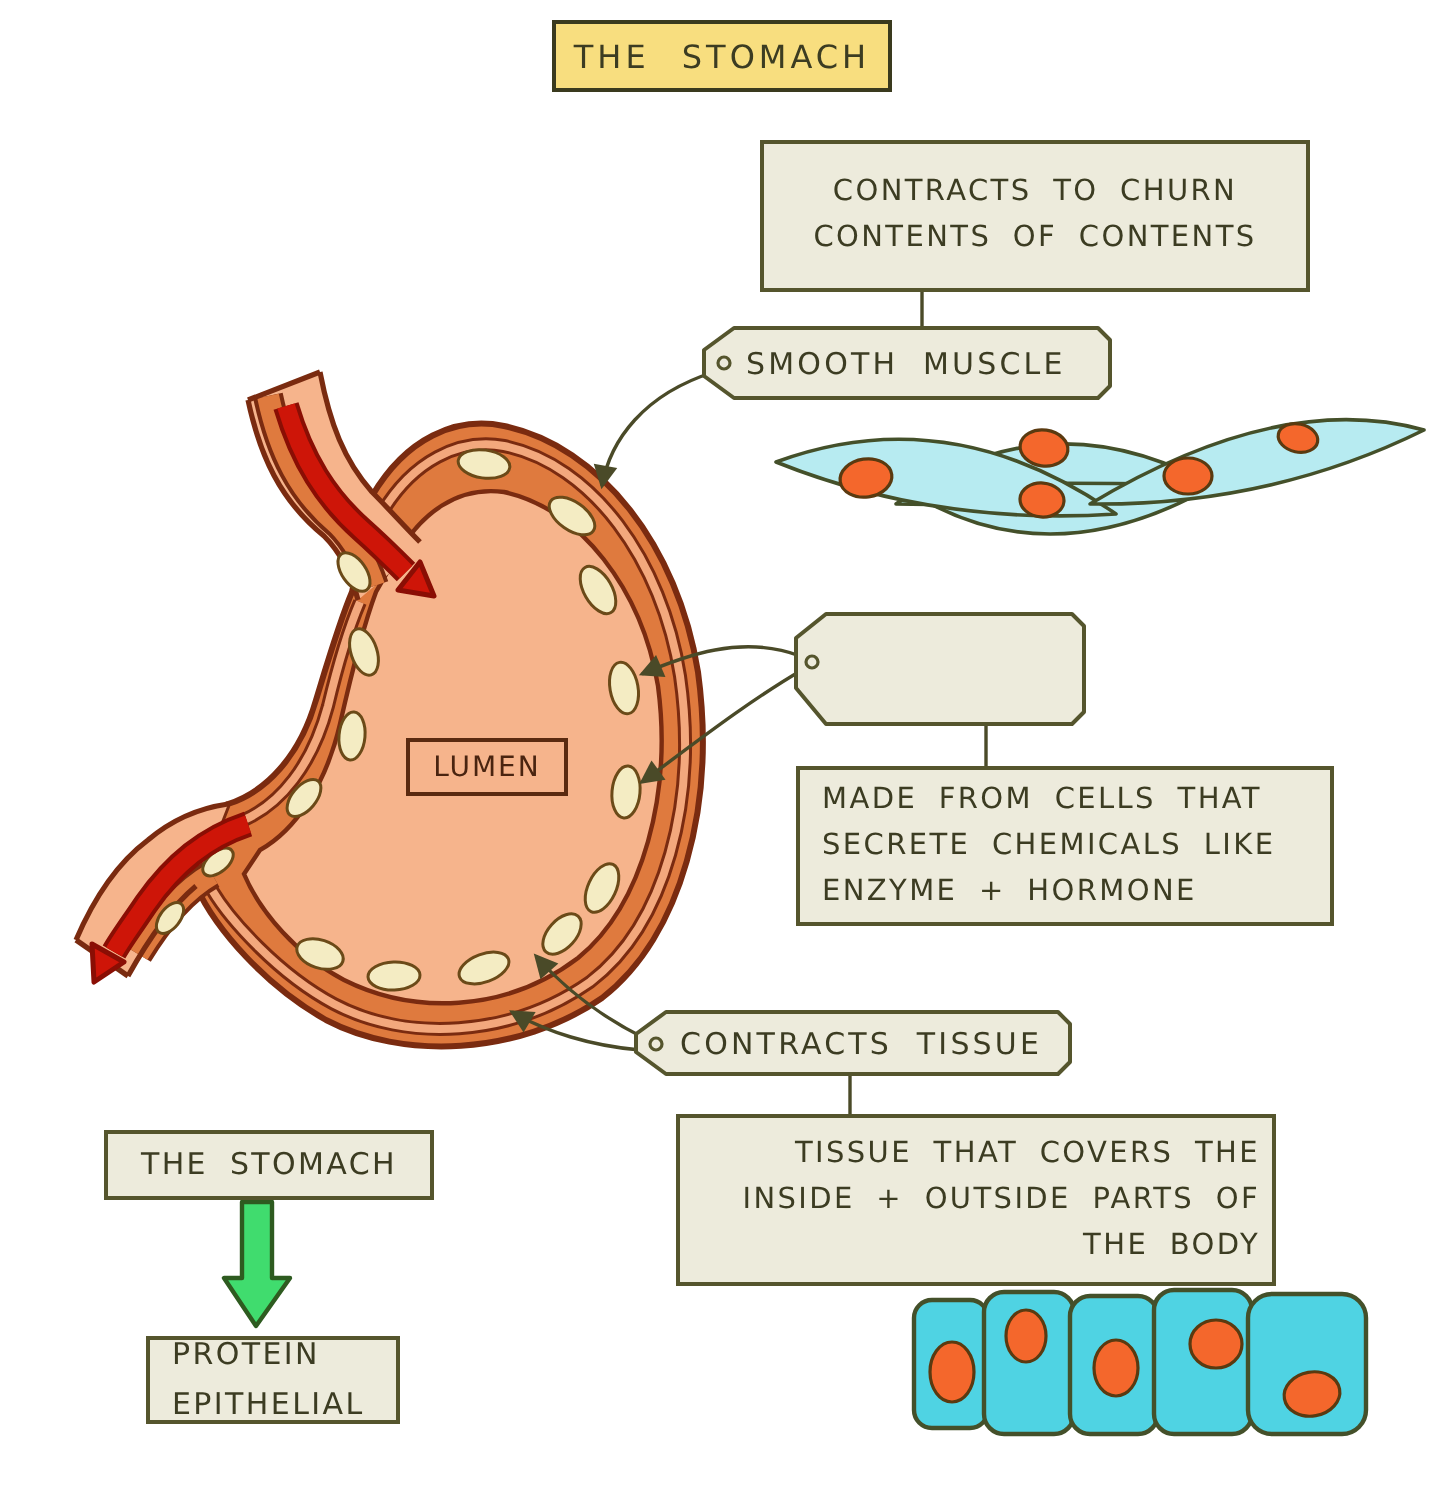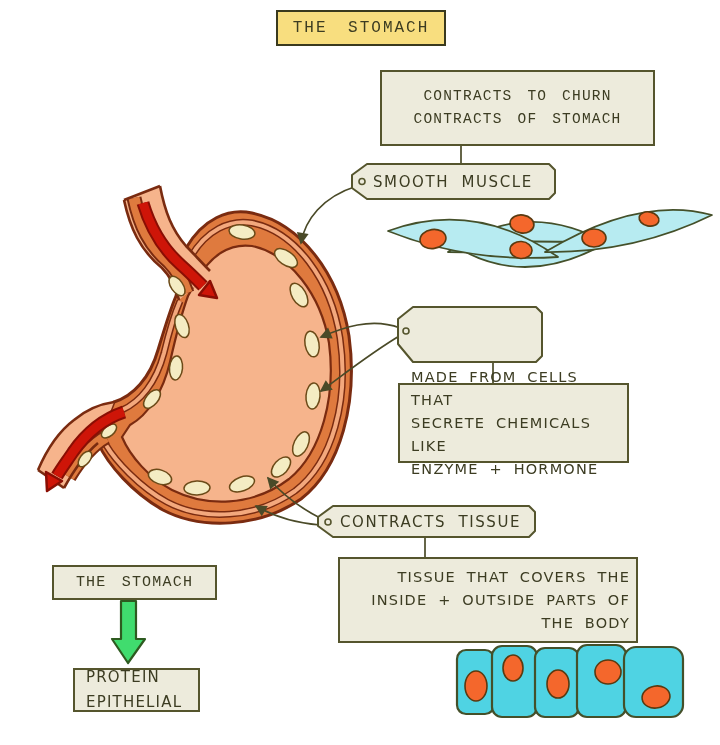--- a/index.html
+++ b/index.html
@@ -25,21 +25,21 @@
   .taghole{fill:var(--box-bg,#EDEBDC);stroke:var(--box-border,#55552D);stroke-width:1.6;}
   .mcell{fill:var(--muscle-cyan,#B7EBF1);stroke:var(--cell-outline,#44502A);stroke-width:1.8;stroke-linejoin:round;}
   .ecell{fill:var(--epithelial-cyan,#4FD3E3);stroke:var(--cell-outline,#44502A);stroke-width:2.2;}
   .nucleus{fill:var(--nucleus-orange,#F4672C);stroke:var(--nucleus-outline,#5A3A10);stroke-width:1.6;}
   .greenarrow{fill:var(--green-arrow,#40DC6E);stroke:var(--green-arrow-outline,#2E5B20);stroke-width:2.2;stroke-linejoin:round;}
 
   
   .box{position:absolute;box-sizing:border-box;background:var(--box-bg,#EDEBDC);
        border:2px solid var(--box-border,#55552D);font-size:14.5px;letter-spacing:1.2px;word-spacing:5px;
        line-height:23px;display:flex;flex-direction:column;justify-content:center;}
-  .box.center{align-items:center;text-align:center;font-family:Liberation Mono, monospace;}
+  .box.center{align-items:center;text-align:center;}
   .box.left{align-items:flex-start;padding-left:11px;padding-right:6px;}
   .title-box{background:var(--title-bg,#F8DE7F);border-color:var(--title-border,#3A3A1E);
              font-size:16px;letter-spacing:2px;word-spacing:9px;}
   .tag-text{position:absolute;background:transparent;font-size:15px;letter-spacing:1.6px;word-spacing:6px;
             line-height:23px;white-space:nowrap;text-align:center;}
   .lumen-box{position:absolute;box-sizing:border-box;background:var(--lumen-peach,#F6B48C);
              border:2px solid var(--lumen-box-border,#5A2A10);color:var(--lumen-box-text,#4A2410);
              font-size:14px;letter-spacing:1px;display:flex;align-items:center;justify-content:center;}
 </style>
 </head>
@@ -169,32 +169,35 @@
 
     <polygon class="greenarrow" points="121,601 136,601 136,639 145,639 128,663 112,639 121,639"></polygon>
   </svg>
 
   <div class="box center title-box" style="left:276px;top:10px;width:170px;height:36px;">
     <span>THE STOMACH</span>
   </div>
 
   <div class="box center" style="left:380px;top:70px;width:275px;height:76px;">
     <span>CONTRACTS TO CHURN</span>
-    <span>CONTRACTS OF STOMACH</span>
+    <span>CONTENTS OF CONTENTS</span>
   </div>
 
   <div class="tag-text" style="left:373px;top:171px;">SMOOTH MUSCLE</div>
 
 
-  <div class="box left" style="left:398px;top:383px;width:231px;height:80px;">
+  <div class="box left" style="left:398px;top:383px;width:269px;height:80px;">
     <span>MADE FROM CELLS THAT</span>
     <span>SECRETE CHEMICALS LIKE</span>
     <span>ENZYME + HORMONE</span>
   </div>
 
+  <div class="lumen-box" style="left:203px;top:369px;width:81px;height:29px;">
+    <span>LUMEN</span>
+  </div>
 
   <div class="tag-text" style="left:340px;top:511px;">CONTRACTS TISSUE</div>
 
   <div class="box left" style="left:338px;top:557px;width:300px;height:86px;align-items:flex-end;">
     <span>TISSUE THAT COVERS THE</span>
     <span>INSIDE + OUTSIDE PARTS OF</span>
     <span>THE BODY</span>
   </div>
 
   <div class="box center" style="left:52px;top:565px;width:165px;height:35px;font-size:15px;">

